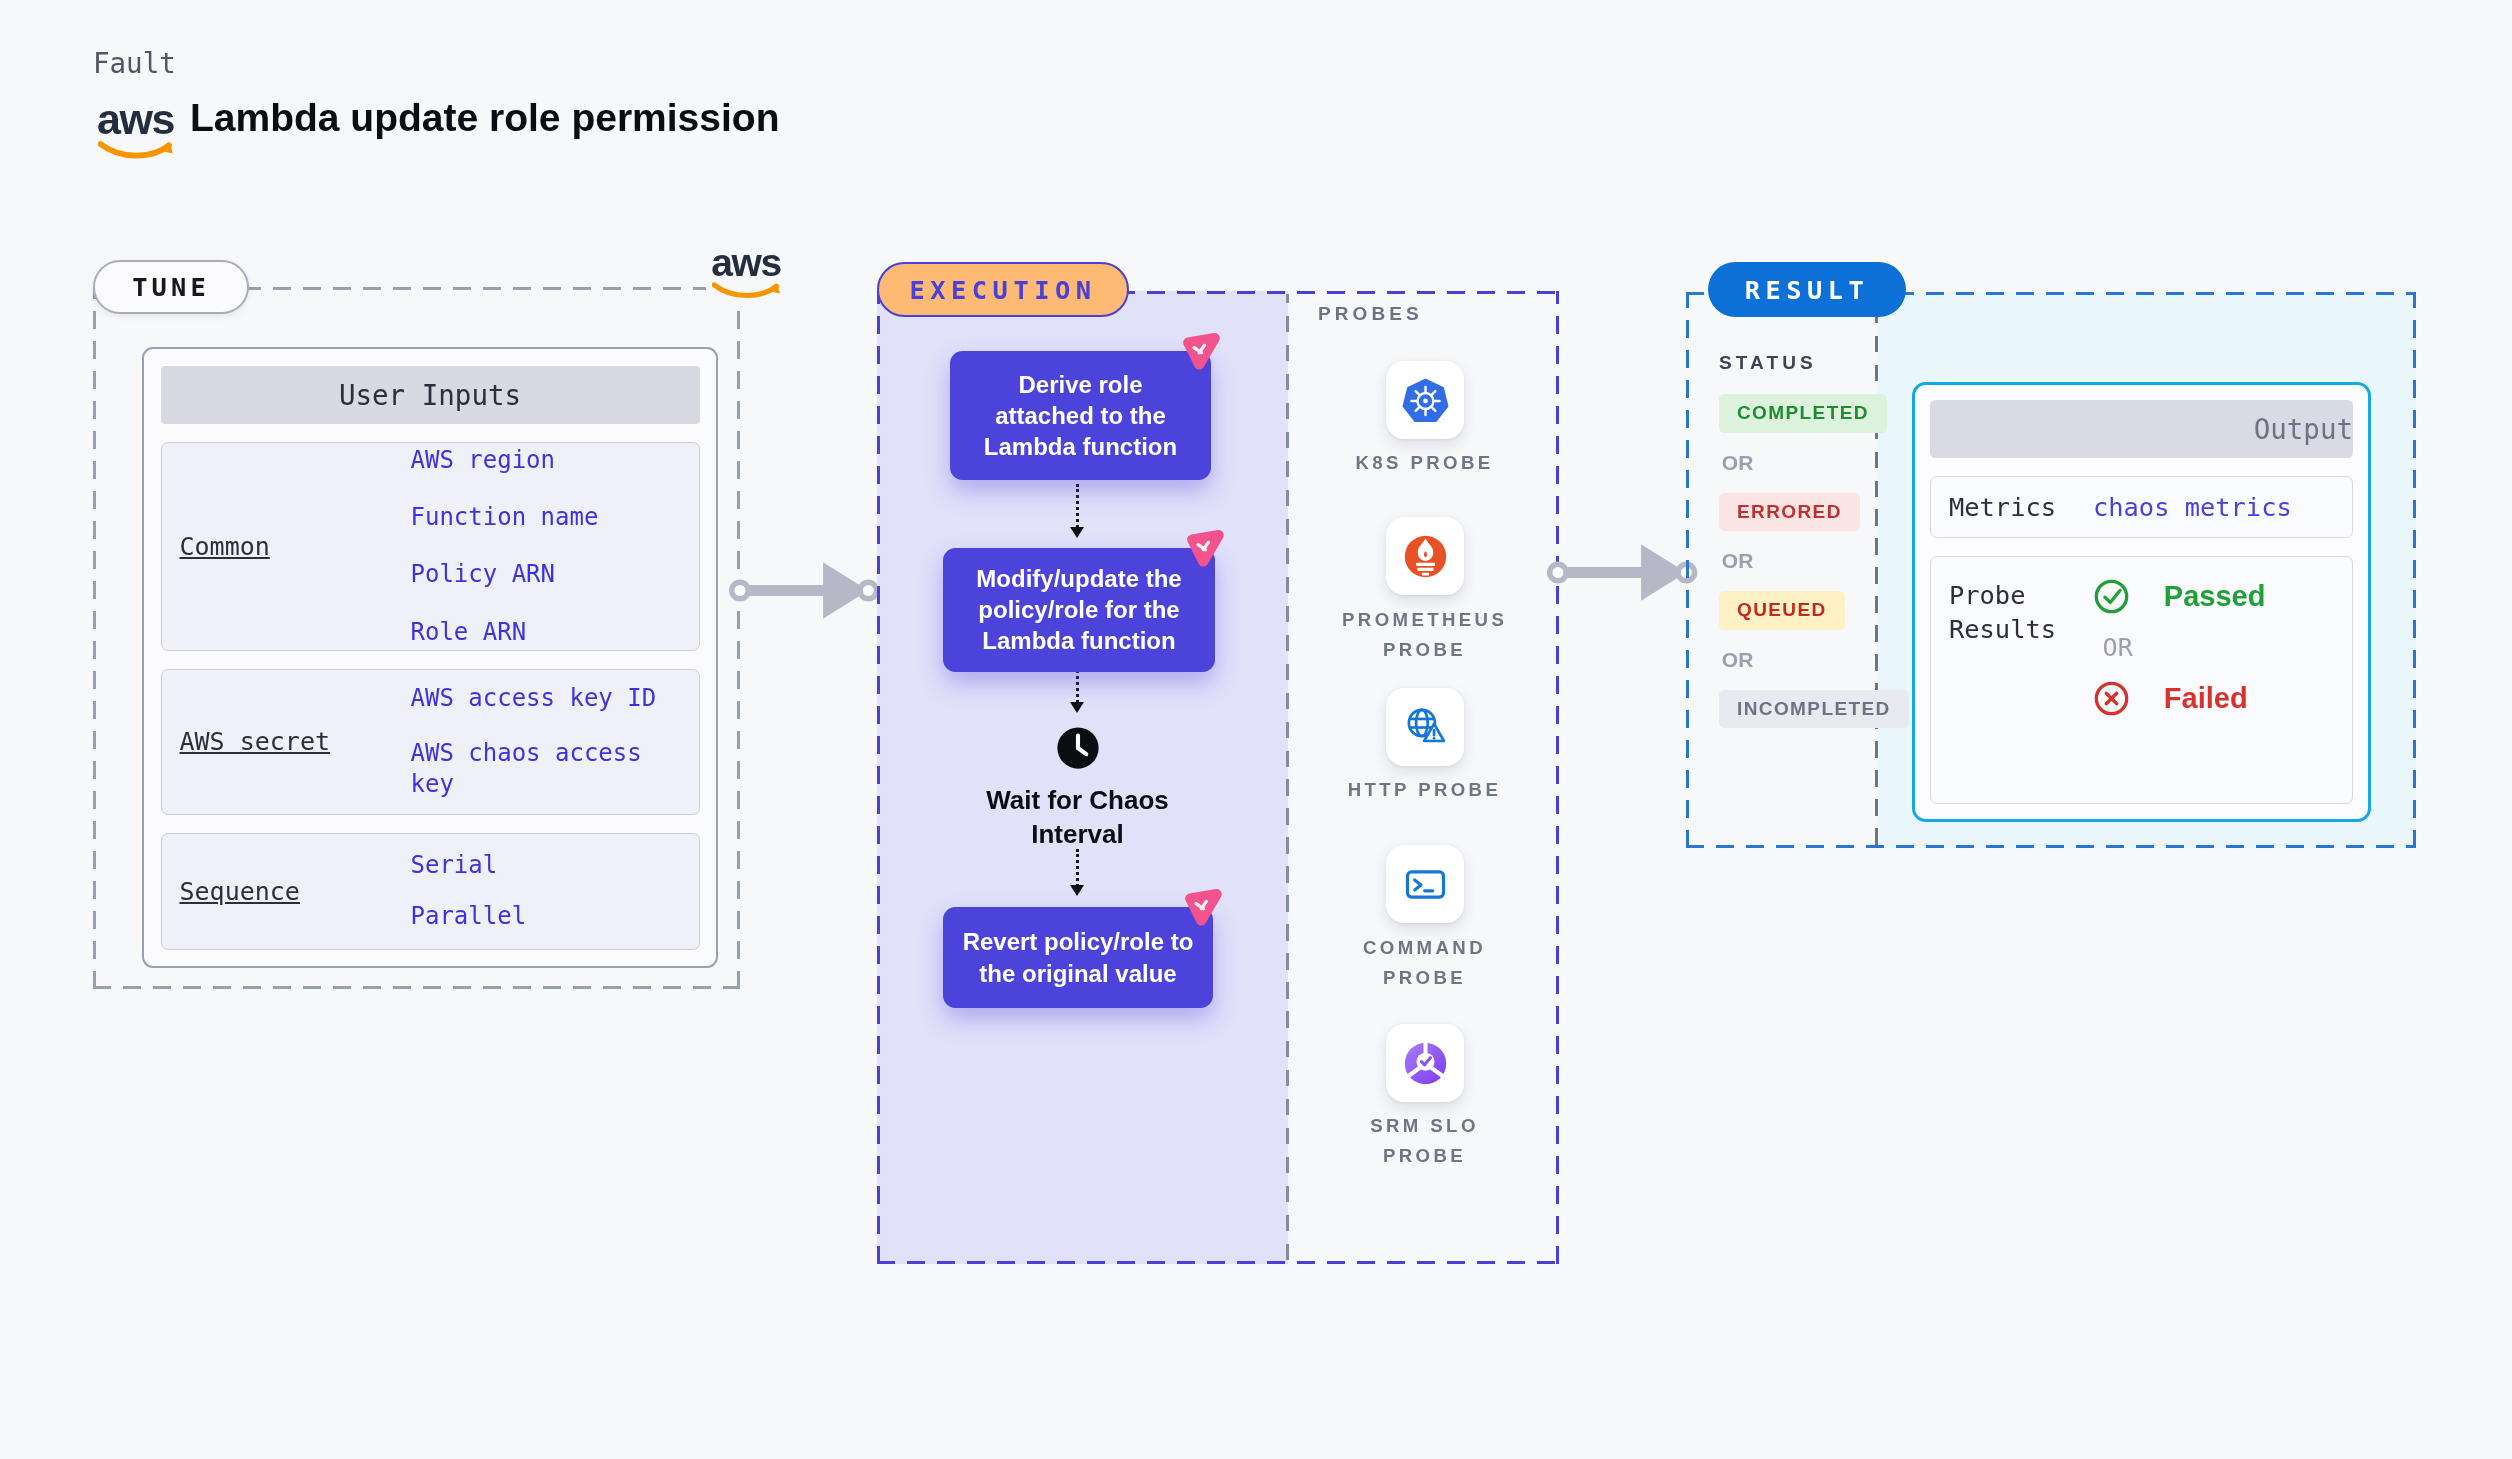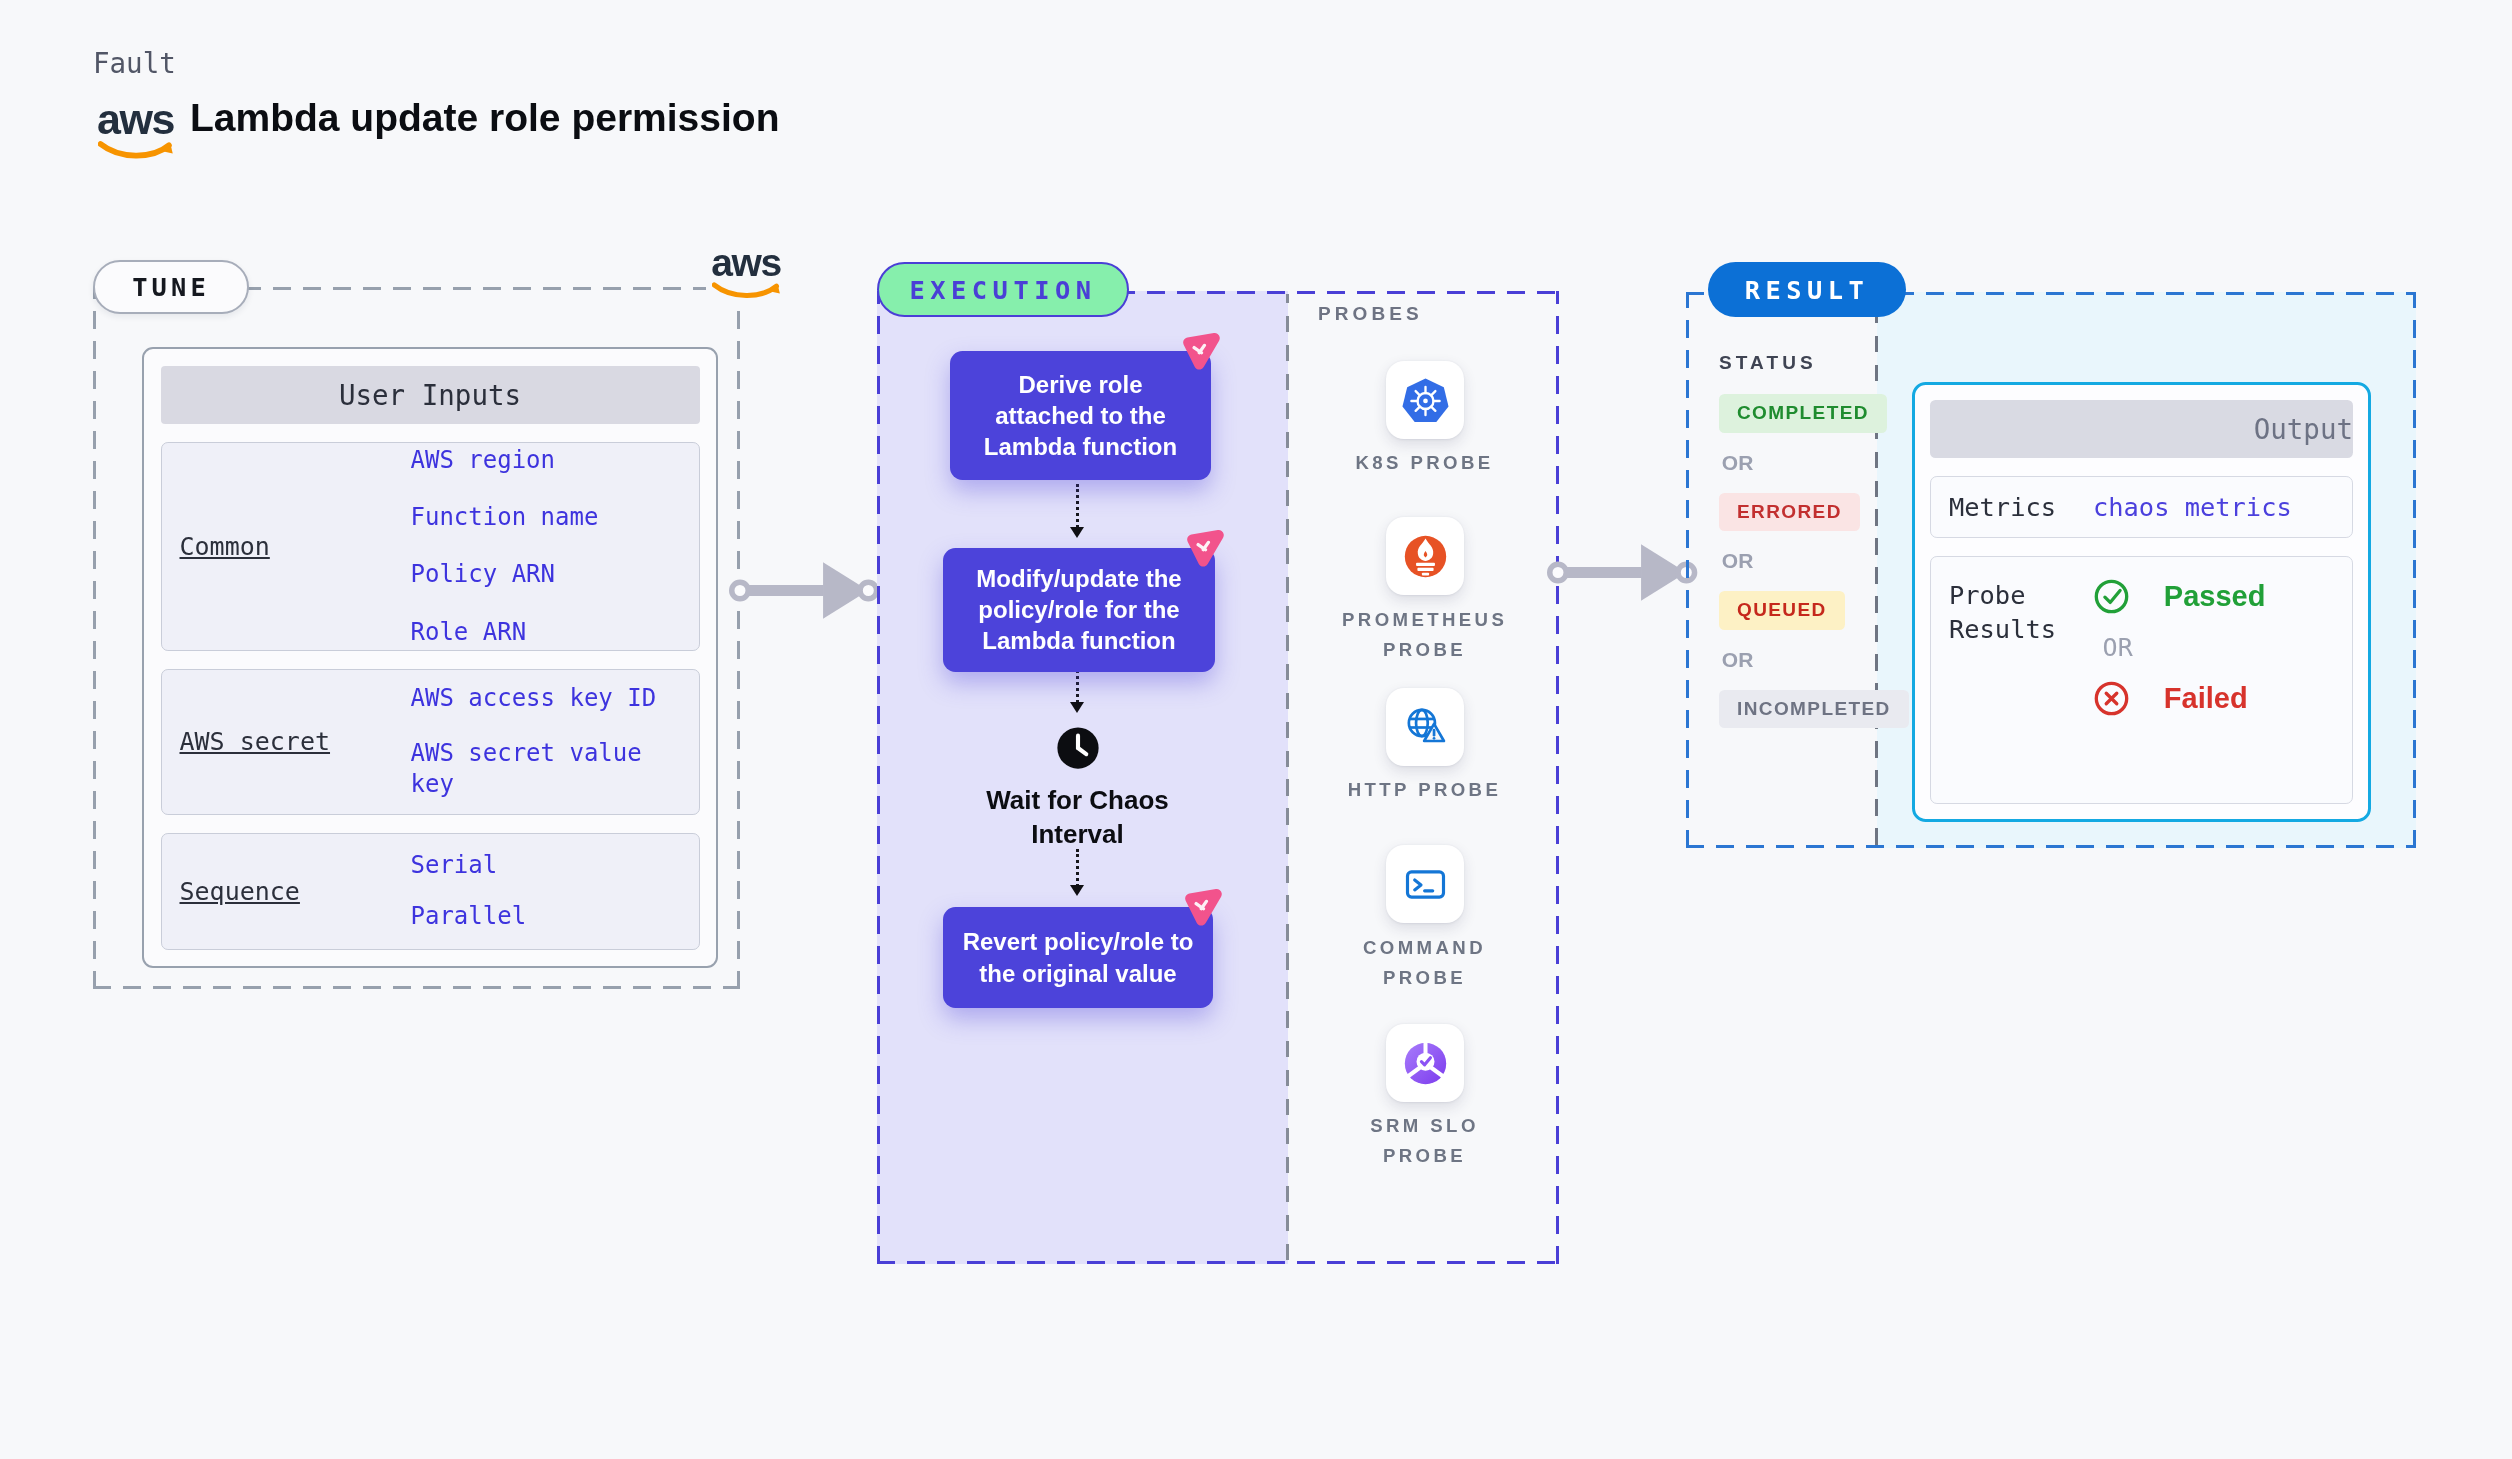--- a/index.html
+++ b/index.html
@@ -20,21 +20,21 @@
     background-size:100% 3.4px, 100% 3.4px, 3.4px 100%, 3.4px 100%;
     background-repeat:no-repeat; pointer-events:none; }
   .dash-v { position:absolute; width:3.4px;
     background:repeating-linear-gradient(0deg, var(--dc) 0 16.5px, transparent 16.5px 29px); }
 
   
   .pill { position:absolute; display:flex; align-items:center; justify-content:center;
     border-radius:32px; font-family:"DejaVu Sans Mono", monospace; font-weight:bold;
     letter-spacing:5.5px; font-size:25.4px; z-index:5; }
   .pill-tune { background:#fbfbfd; border:2.8px solid #a7adba; color:#15181f; box-shadow:0 2.8px 6.9px rgba(30,34,60,.08); }
-  .pill-exec { background:#86efac; border:2.8px solid #4a3fd6; color:#4a3fd6; }
+  .pill-exec { background:#fdba74; border:2.8px solid #4a3fd6; color:#4a3fd6; }
   .pill-result { background:#0c70d6; color:#ffffff; }
 
   
   .aws-logo { display:flex; flex-direction:column; align-items:center; z-index:6; }
   .aws-logo .aws-word { font-weight:bold; color:#232f3e; letter-spacing:-1.4px; line-height:.9; }
   .aws-swoosh { display:block; margin-top:1.4px; }
 
   
   .ui-card { position:absolute; left:142px; top:347px; width:576px; height:621px;
     background:#fbfbfd; border:2.1px solid #98a1ae; border-radius:11px; padding:16.5px;
@@ -152,21 +152,21 @@
         <span class="ui-link">Function name</span>
         <span class="ui-link">Policy ARN</span>
         <span class="ui-link">Role ARN</span>
       </div>
     </div>
 
     <div class="ui-group" style="flex:212;">
       <div class="ui-group-label">AWS secret</div>
       <div class="ui-links" style="gap:23.4px;">
         <span class="ui-link">AWS access key ID</span>
-        <span class="ui-link">AWS secret value key</span>
+        <span class="ui-link">AWS chaos access key</span>
       </div>
     </div>
 
     <div class="ui-group" style="flex:170;">
       <div class="ui-group-label">Sequence</div>
       <div class="ui-links" style="gap:20.6px;">
         <span class="ui-link">Serial</span>
         <span class="ui-link">Parallel</span>
       </div>
     </div>

